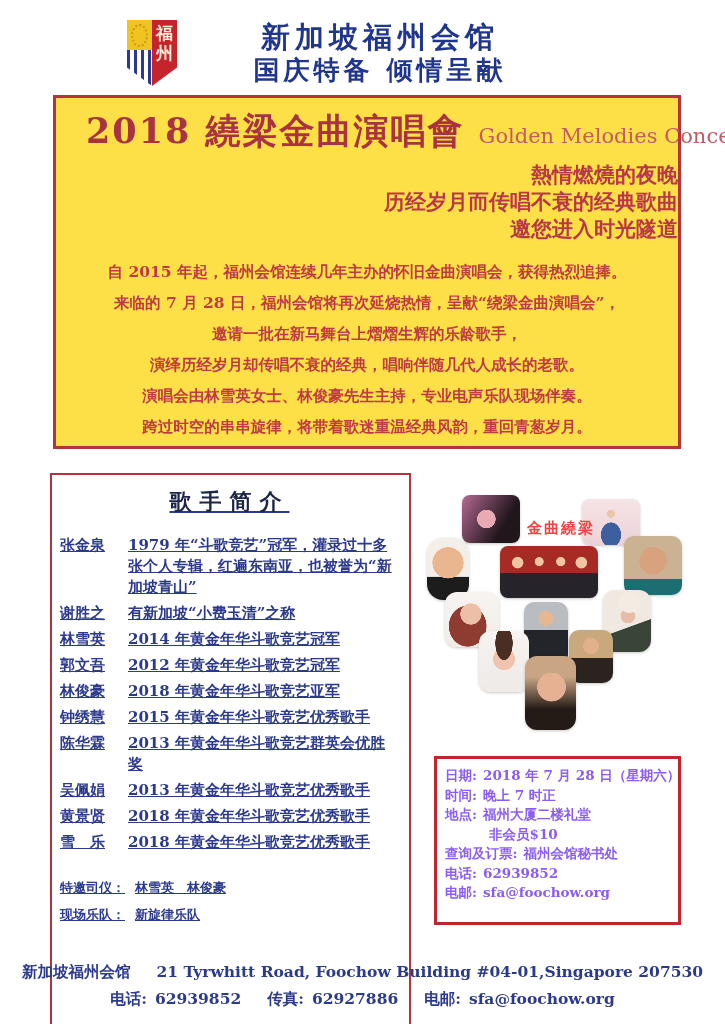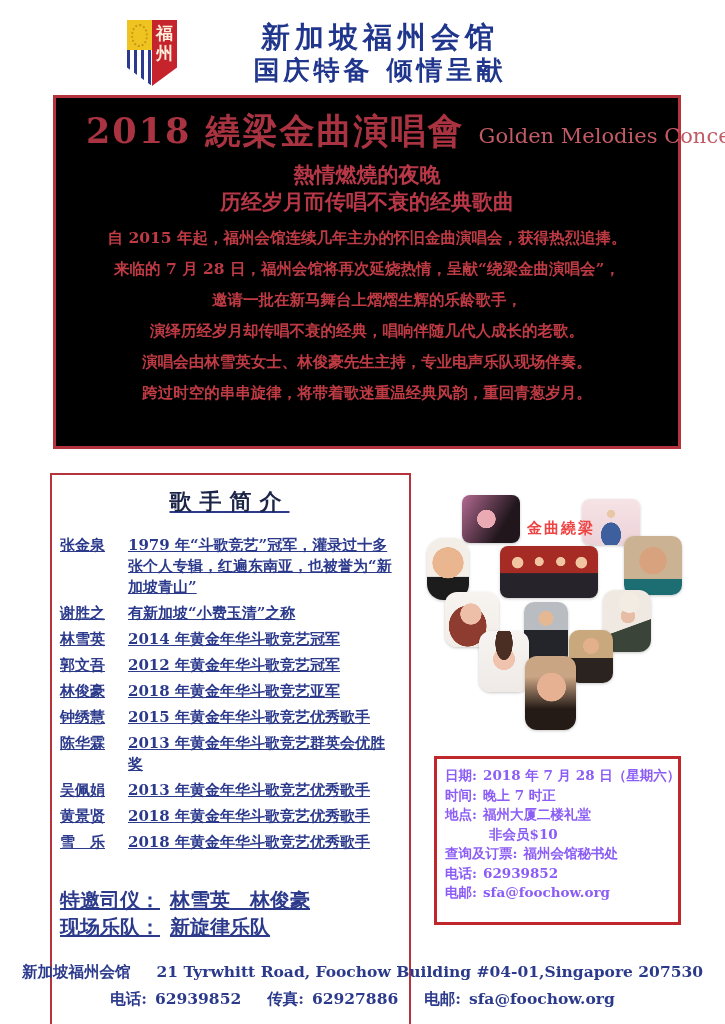--- a/index.html
+++ b/index.html
@@ -15,35 +15,35 @@
   .logo-oval{width:13px;height:19px;border:2px dotted #c89a18;border-radius:50%;}
   .logo-bl{flex:1;background:repeating-linear-gradient(90deg,#2b3990 0 3px,#ffffff 3px 7px);}
   .logo-right{background:#c5242c;color:#ffeeda;display:flex;flex-direction:column;align-items:center;
               justify-content:flex-start;font-size:17px;line-height:20px;font-weight:bold;padding-top:3px;}
   .header-text{position:absolute;left:190px;top:20px;width:380px;text-align:center;color:#20368c;font-weight:bold;}
   .header-org{font-size:29px;line-height:34px;letter-spacing:5px;}
   .header-sub{font-size:26px;line-height:32px;letter-spacing:4px;}
 
   
   .main-box{position:absolute;left:53px;top:95px;width:628px;height:354px;box-sizing:border-box;
-            border:3px solid #b5333c;background:#000000;}
+            border:3px solid #b5333c;background:#fde047;}
   .title-row{display:flex;align-items:baseline;gap:14px;padding:10px 0 0 30px;}
   .title-cn{font-size:35px;font-weight:bold;color:#a93341;letter-spacing:2px;white-space:nowrap;}
   .title-en{font-size:21px;color:#c25b66;white-space:nowrap;}
-  .taglines{text-align:center;color:#b93848;font-weight:bold;font-size:21px;line-height:27px;margin-top:6px;}
-  .paragraph{text-align:center;color:#bf3b44;font-size:15.5px;line-height:31px;margin-top:7px;font-weight:600;}
+  .taglines{text-align:right;color:#b93848;font-weight:bold;font-size:21px;line-height:27px;margin-top:6px;}
+  .paragraph{text-align:center;color:#bf3b44;font-size:15.5px;line-height:31px;margin-top:14px;font-weight:600;}
 
   
   .singers-box{position:absolute;left:50px;top:473px;width:361px;height:581px;box-sizing:border-box;
                border:2px solid #b5333c;padding:12px 10px 0 8px;color:#2c3a8c;text-decoration:underline;}
   .singers-title{text-align:center;font-size:22px;color:#1c2547;letter-spacing:8px;margin-bottom:18px;font-weight:bold;}
   .singer-row{display:flex;gap:6px;font-size:15px;line-height:21px;margin-bottom:5px;font-weight:600;}
   .singer-name{min-width:62px;font-weight:bold;white-space:pre;}
   .singer-desc{flex:1;}
-  .crew{margin-top:34px;font-size:20px;font-weight:bold;}
+  .crew{margin-top:21px;font-size:13px;font-weight:bold;}
   .crew-row{display:flex;gap:10px;line-height:27px;}
 
   
   .collage{position:absolute;left:0;top:0;width:725px;height:1024px;pointer-events:none;}
   .photo{position:absolute;border-radius:10px;box-shadow:0 1px 3px rgba(0,0,0,.22);}
   .collage-caption{position:absolute;left:527px;top:519px;color:#ef4444;font-size:15px;font-weight:bold;
                    letter-spacing:2px;white-space:nowrap;}
 
   
   .info-box{position:absolute;left:434px;top:756px;width:247px;height:169px;box-sizing:border-box;
@@ -81,20 +81,21 @@
 
   <div class="main-box">
     <div class="title-row">
       <span class="title-cn">2018 繞梁金曲演唱會</span>
       <span class="title-en">Golden Melodies Concert</span>
     </div>
     <div class="taglines">
 
     <div class="tagline">熱情燃燒的夜晚</div>
         <div class="tagline">历经岁月而传唱不衰的经典歌曲</div>
+        <div class="tagline">邀您进入时光隧道</div>
       </div>
     <div class="paragraph">
 
     <div class="para-line">自 2015 年起，福州会馆连续几年主办的怀旧金曲演唱会，获得热烈追捧。</div>
         <div class="para-line">来临的 7 月 28 日，福州会馆将再次延烧热情，呈献“绕梁金曲演唱会”，</div>
         <div class="para-line">邀请一批在新马舞台上熠熠生辉的乐龄歌手，</div>
         <div class="para-line">演绎历经岁月却传唱不衰的经典，唱响伴随几代人成长的老歌。</div>
         <div class="para-line">演唱会由林雪英女士、林俊豪先生主持，专业电声乐队现场伴奏。</div>
         <div class="para-line">跨过时空的串串旋律，将带着歌迷重温经典风韵，重回青葱岁月。</div>
       </div>

